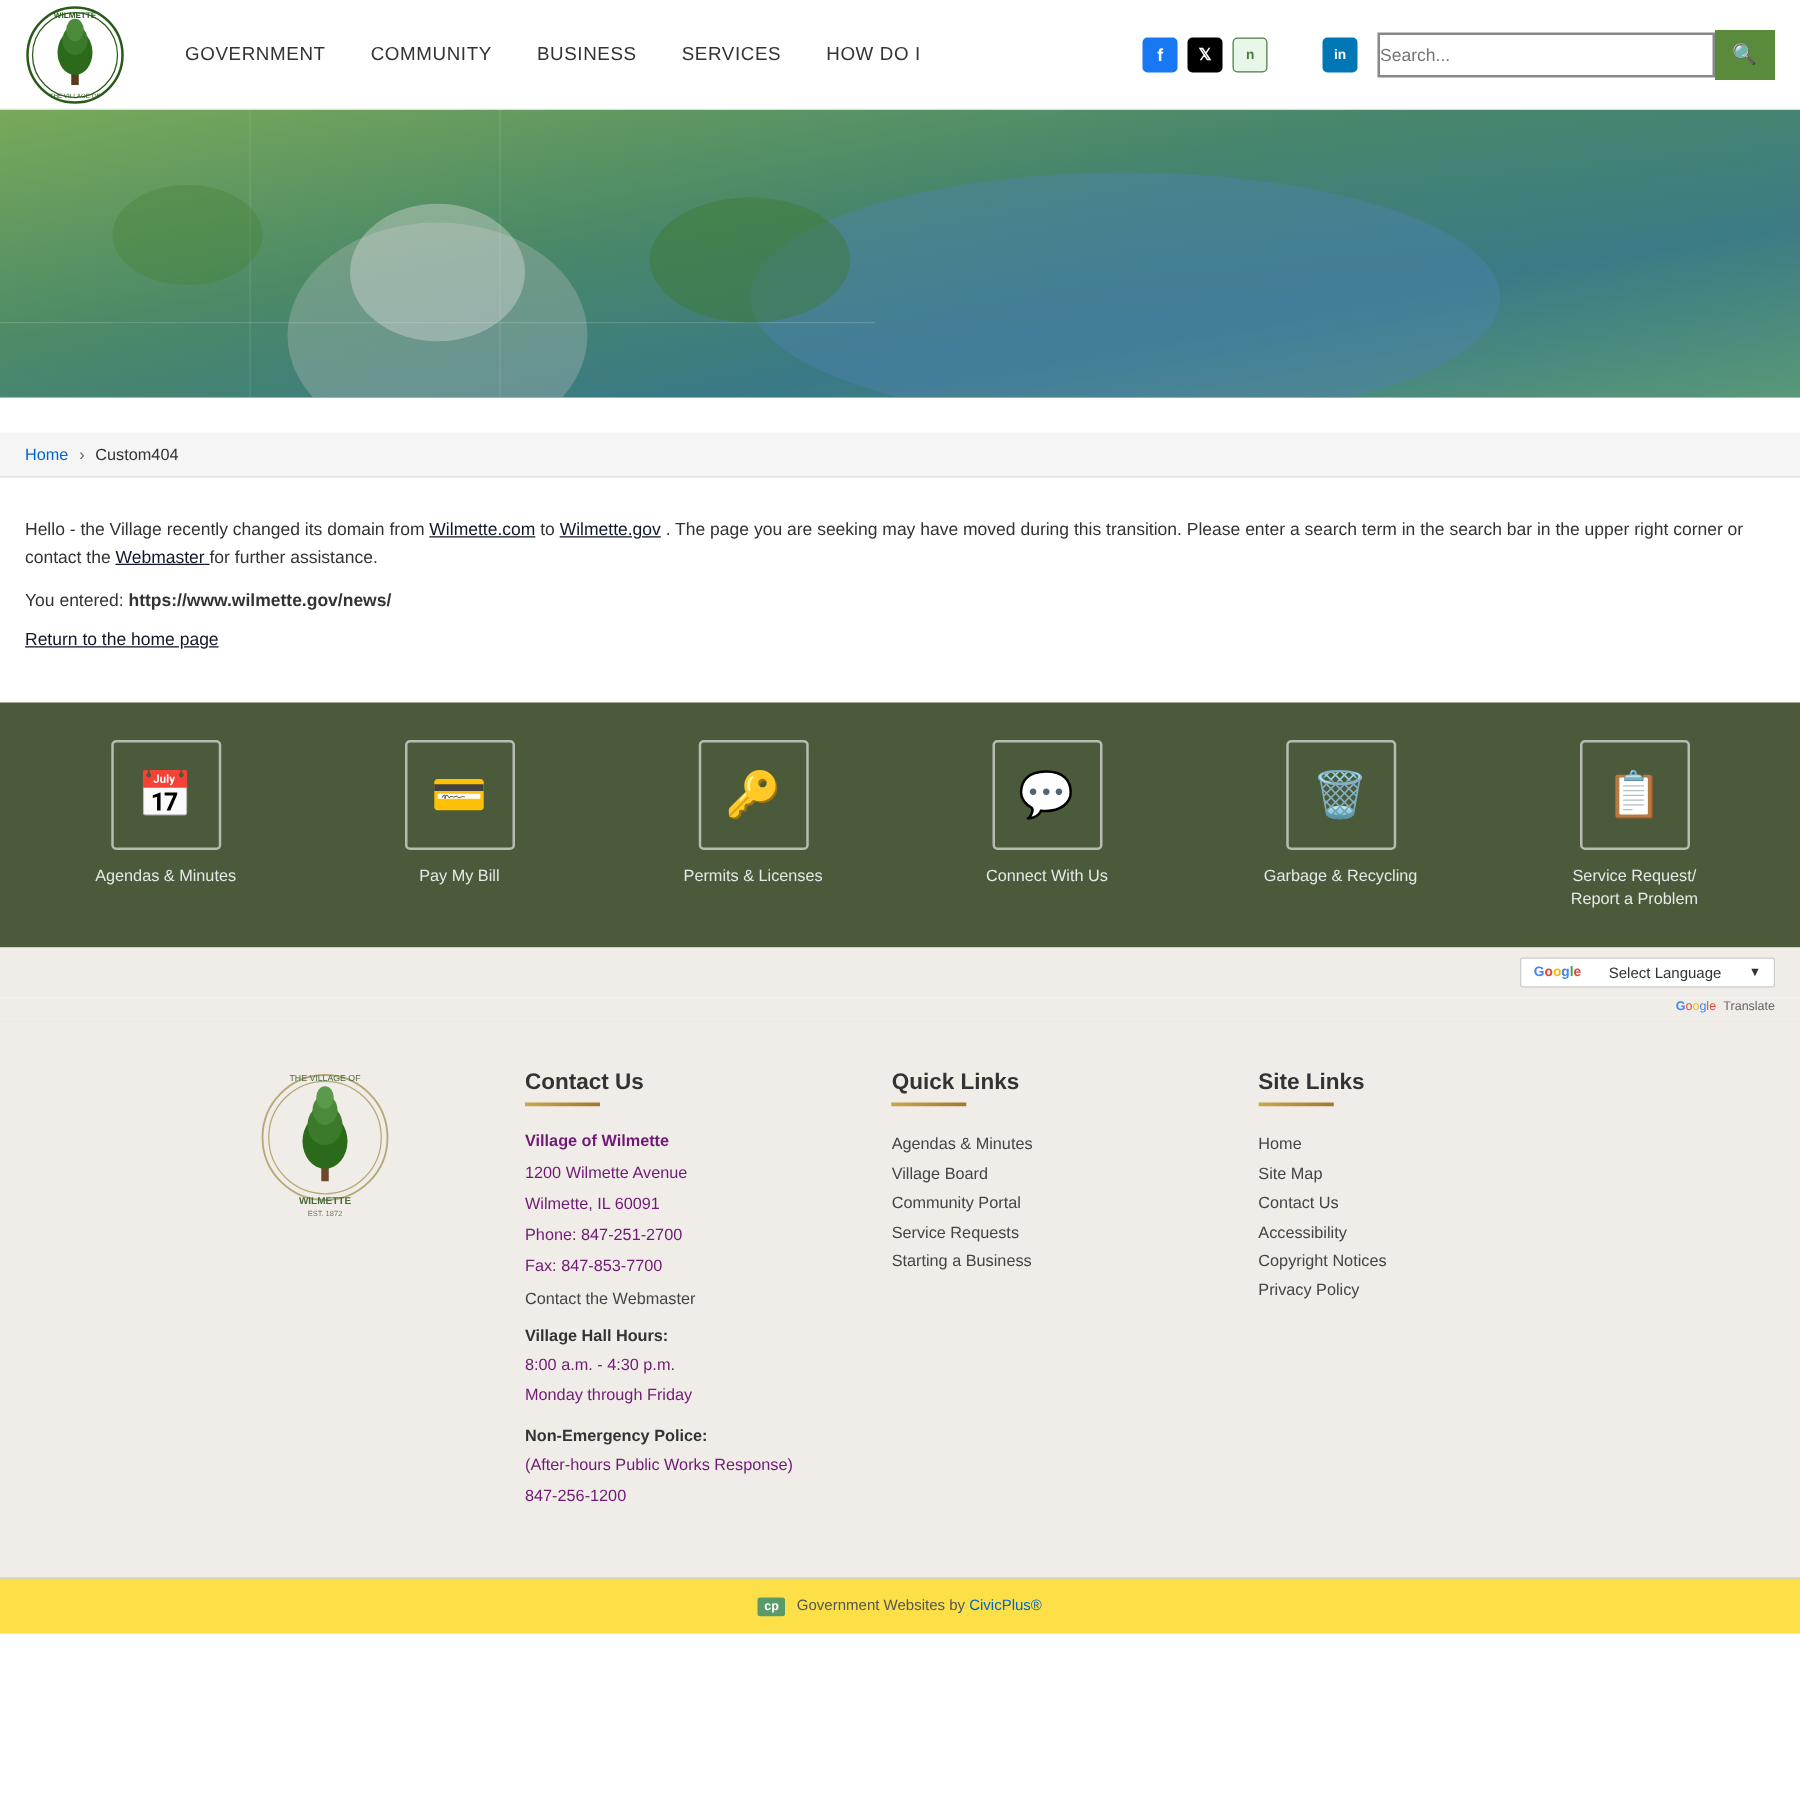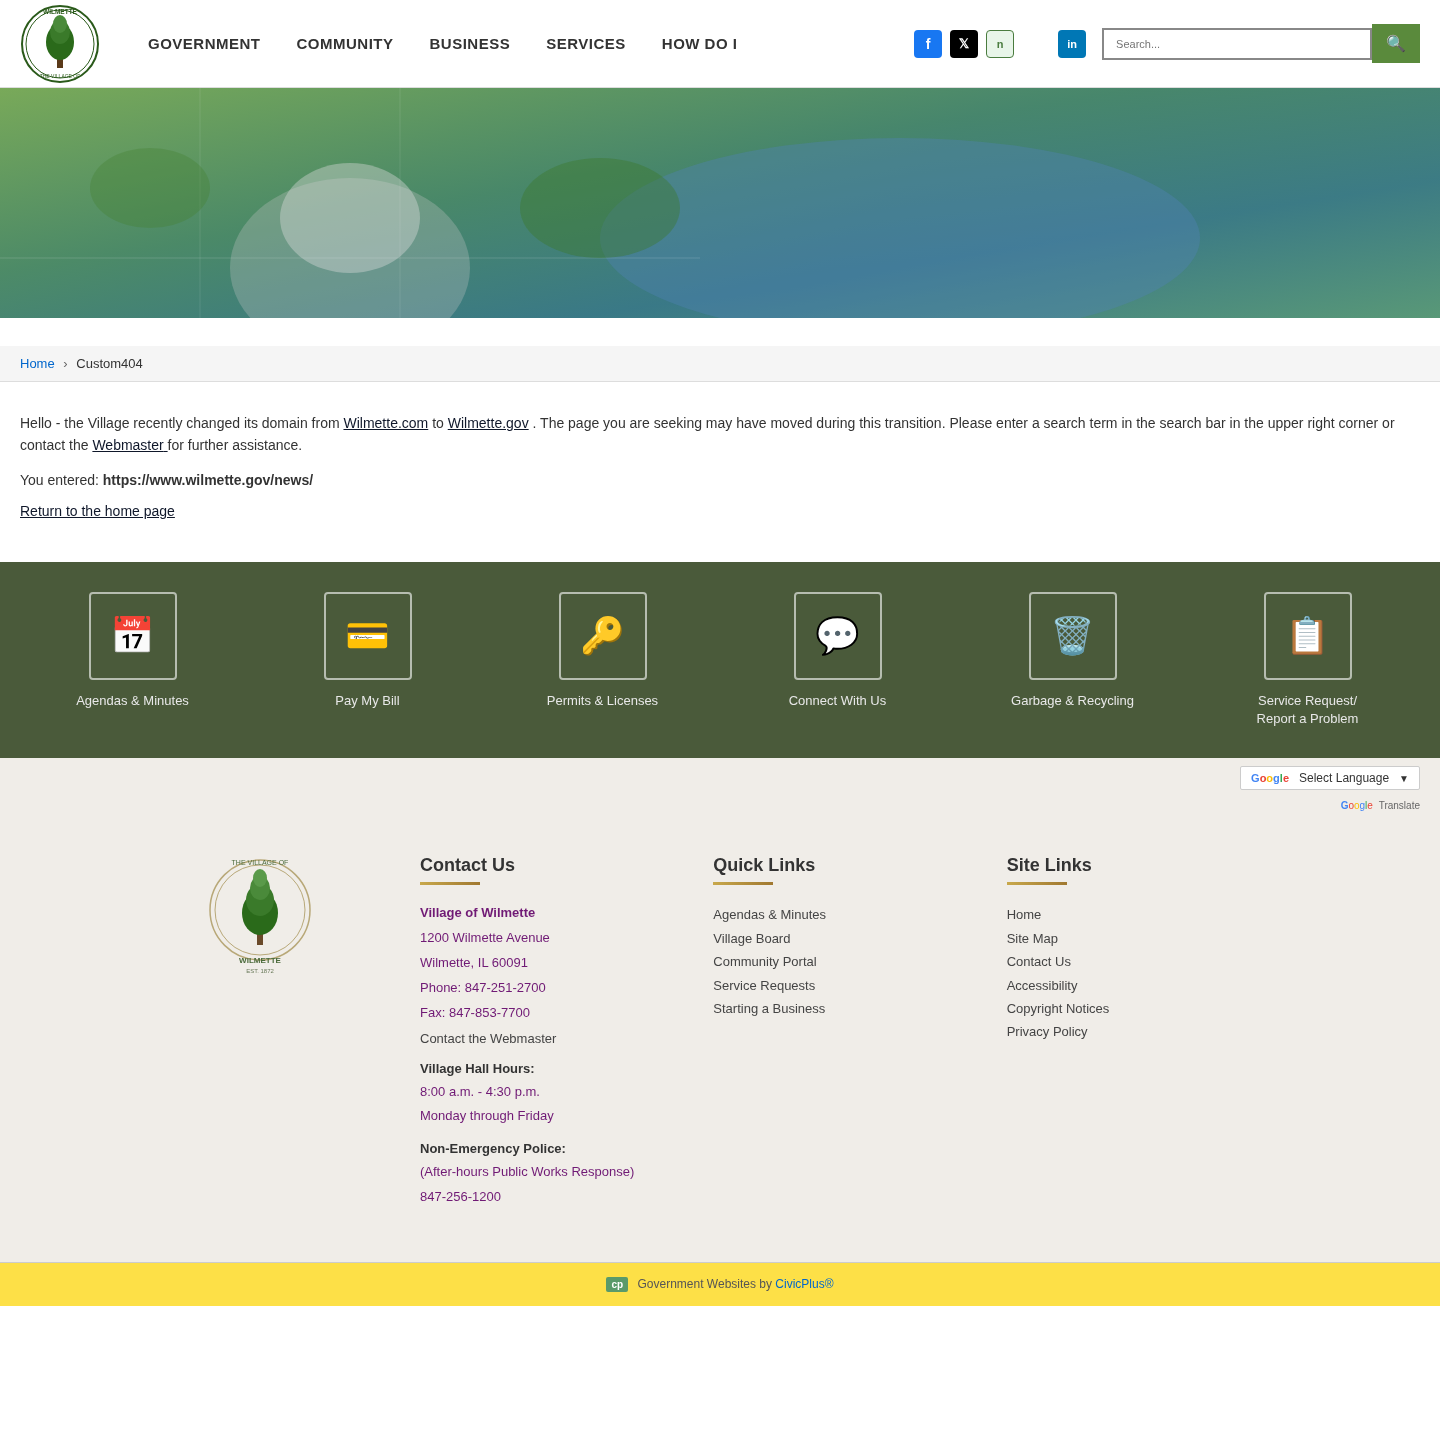--- a/index.html
+++ b/index.html
@@ -25,21 +25,21 @@
     }
     .nav-main {
       display: flex;
       align-items: center;
       gap: 0;
       flex: 1;
     }
     .nav-item {
       padding: 0 18px;
       font-size: 15px;
-      font-weight: bold;
+      font-weight: normal;
       color: #333;
       cursor: pointer;
       text-decoration: none;
       letter-spacing: 0.5px;
       white-space: nowrap;
     }
     .social-icons {
       display: flex;
       align-items: center;
       gap: 8px;
@@ -59,22 +59,22 @@
     .fb-icon { background: #1877f2; color: #fff; }
     .tw-icon { background: #000; color: #fff; font-size: 12px; }
     .nb-icon { background: #e8f5e9; color: #4a7c3f; font-size: 11px; font-weight: bold; border: 1px solid #4a7c3f; }
     .li-icon { background: #0077b5; color: #fff; font-size: 11px; }
     .search-area {
       display: flex;
       align-items: center;
     }
     .search-input {
       border: 2px solid #888;
-      padding: 8px 12px;
-      font-size: 11px;
+      padding: 8px 0;
+      font-size: 14px;
       width: 270px;
       outline: none;
     }
     .search-btn {
       background: #5a8a3c;
       border: none;
       padding: 10px 14px;
       cursor: pointer;
       color: #fff;
       font-size: 16px;
@@ -215,21 +215,21 @@
     .translate-bar {
       display: flex;
       justify-content: flex-end;
       align-items: center;
       padding: 8px 20px;
       background: #f0ede8;
     }
     .google-translate {
       display: flex;
       align-items: center;
-      gap: 6px;
+      gap: 18px;
       background: #fff;
       border: 1px solid #ccc;
       padding: 4px 10px;
       border-radius: 2px;
       font-size: 12px;
       cursor: pointer;
     }
 
     
     .bottom-bar {

